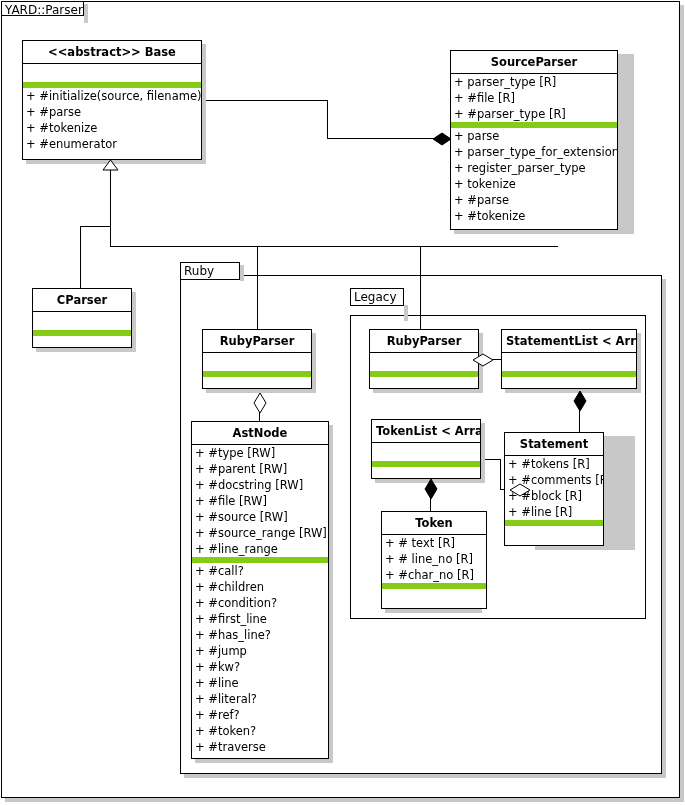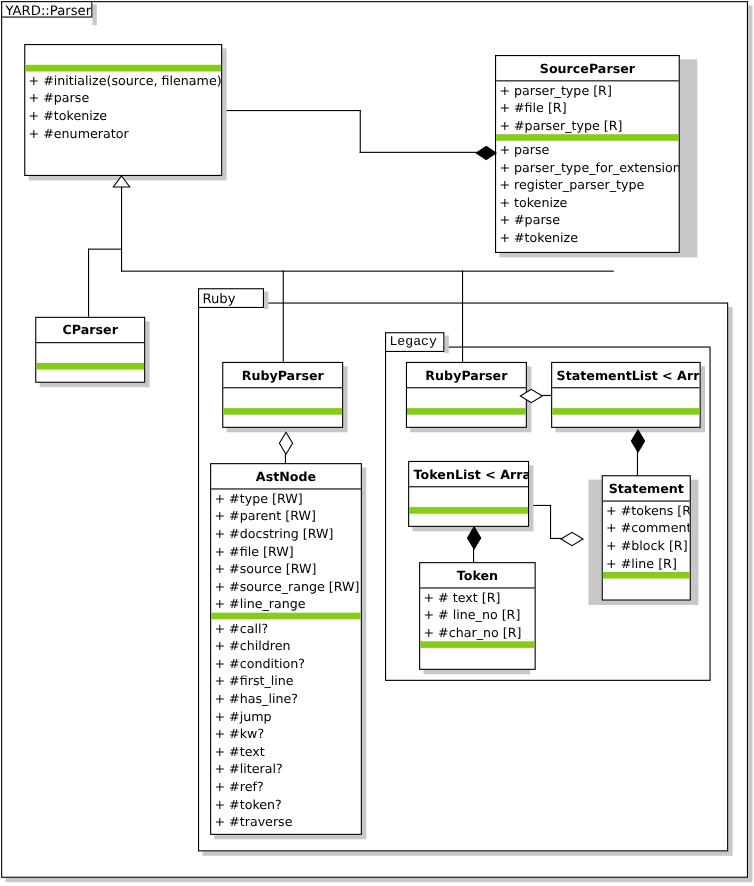--- a/index.html
+++ b/index.html
@@ -133,21 +133,21 @@
   <div class="pkg-tab" style="left:1px;top:1px;width:83px;height:15px;">YARD::Parser</div>
 
   <div class="pkg-shadow" style="left:184px;top:279px;width:482px;height:499px;"></div>
   <div class="pkg" style="left:180px;top:275px;width:482px;height:499px;"></div>
   <div class="pkg-tab-shadow" style="left:240px;top:265px;width:4px;height:16px;"></div>
   <div class="pkg-tab" style="left:180px;top:262px;width:60px;height:18px;line-height:16px;">Ruby</div>
 
   <div class="pkg-shadow" style="left:354px;top:319px;width:296px;height:304px;"></div>
   <div class="pkg" style="left:350px;top:315px;width:296px;height:304px;"></div>
   <div class="pkg-tab-shadow" style="left:404px;top:305px;width:4px;height:16px;"></div>
-  <div class="pkg-tab" style="left:350px;top:302px;width:54px;height:18px;line-height:16px;font-family:Liberation Mono, monospace;">Legacy</div>
+  <div class="pkg-tab" style="left:350px;top:288px;width:54px;height:18px;line-height:16px;">Legacy</div>
 
   <div class="ln ln-h" style="left:204px;top:100px;width:124px;"></div>
   <div class="ln ln-v" style="left:327px;top:100px;height:39px;"></div>
   <div class="ln ln-h" style="left:327px;top:138px;width:116px;"></div>
   <svg class="tri-filled" style="left:432px;top:131px;" width="20" height="16" viewBox="0 0 20 16">
     <polygon points="1,8 10,2 19,8 10,14" fill="#000" stroke="#000" stroke-width="1"></polygon>
   </svg>
 
   <svg class="tri-hollow" style="left:102px;top:159px;" width="17" height="12" viewBox="0 0 17 12">
     <polygon points="8.5,1 16,11 1,11" fill="#fff" stroke="#000" stroke-width="1"></polygon>
@@ -183,20 +183,21 @@
 
   <div class="ln ln-h" style="left:482px;top:459px;width:19px;"></div>
   <div class="ln ln-v" style="left:500px;top:459px;height:31px;"></div>
   <div class="ln ln-h" style="left:500px;top:489px;width:12px;"></div>
   <svg class="dia" style="left:509px;top:482px;" width="22" height="16" viewBox="0 0 22 16">
     <polygon points="1,8 11,2 21,8 11,14" fill="#fff" stroke="#000" stroke-width="1"></polygon>
   </svg>
 
   <div class="uml-shadow" style="left:26px;top:44px;width:180px;height:120px;"></div>
   <div class="uml" style="left:22px;top:40px;width:180px;height:120px;">
+    <div class="title">&lt;&lt;abstract&gt;&gt; Base</div>
     <div class="compartment">
       <div class="empty-compartment"></div>
     </div>
     <div class="compartment">
       <div class="member">+ #initialize(source, filename)</div>
       <div class="member">+ #parse</div>
       <div class="member">+ #tokenize</div>
       <div class="member">+ #enumerator</div>
     </div>
   </div>
@@ -257,21 +258,21 @@
     <div class="title">StatementList &lt; Array</div>
     <div class="compartment">
         <div class="empty-compartment"></div>
       </div>
     <div class="compartment">
         <div class="empty-compartment"></div>
       </div>
   </div>
 
   <div class="uml-shadow" style="left:535px;top:436px;width:100px;height:114px;"></div>
-  <div class="uml" style="left:547px;top:432px;width:81px;height:114px;">
+  <div class="uml" style="left:504px;top:432px;width:100px;height:114px;">
     <div class="title">Statement</div>
     <div class="compartment">
       <div class="member">+ #tokens [R]</div>
       <div class="member">+ #comments [R]</div>
       <div class="member">+ #block [R]</div>
       <div class="member">+ #line [R]</div>
     </div>
     <div class="compartment">
         <div class="empty-compartment"></div>
       </div>
@@ -314,21 +315,21 @@
       <div class="member">+ #line_range</div>
     </div>
     <div class="compartment">
       <div class="member">+ #call?</div>
       <div class="member">+ #children</div>
       <div class="member">+ #condition?</div>
       <div class="member">+ #first_line</div>
       <div class="member">+ #has_line?</div>
       <div class="member">+ #jump</div>
       <div class="member">+ #kw?</div>
-      <div class="member">+ #text</div>
+      <div class="member">+ #line</div>
       <div class="member">+ #literal?</div>
       <div class="member">+ #ref?</div>
       <div class="member">+ #token?</div>
       <div class="member">+ #traverse</div>
     </div>
   </div>
 
 </div>
 
 </body></html>

